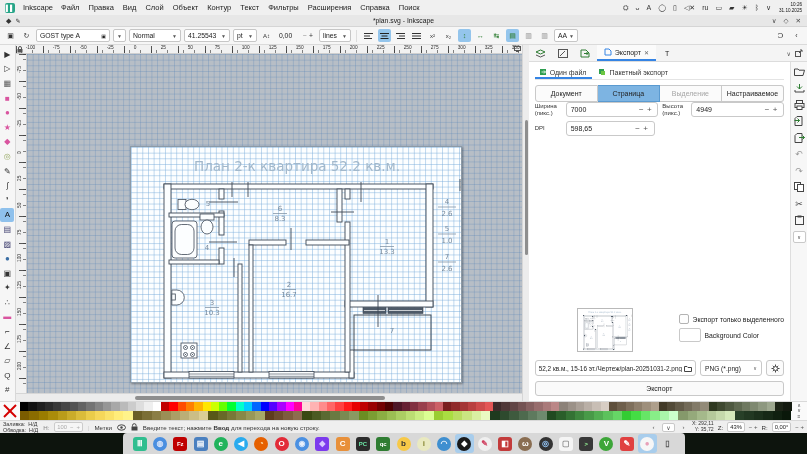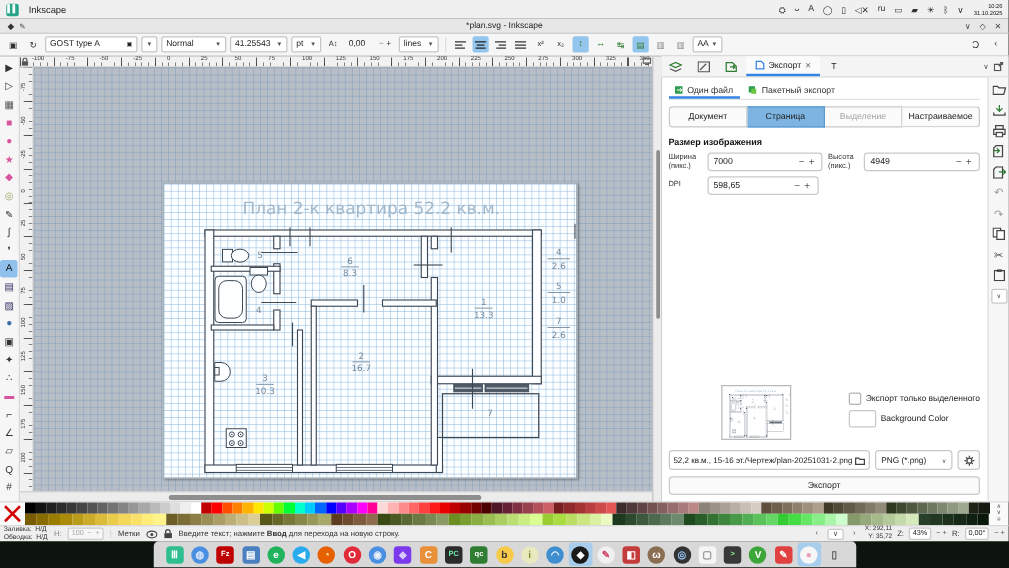--- a/index.html
+++ b/index.html
@@ -215,20 +215,33 @@
 <line x1="307" y1="115" x2="325" y2="115"></line>
 </g>
 <line x1="329" y1="32" x2="329" y2="44" stroke="#222" stroke-width="0.7"></line>
 </symbol>
 </defs>
 </svg>
 
 <div id="menubar">
   <div id="logo">▌▌</div>
   <span id="appname">Inkscape</span>
+  <span id="menuitems" style="display:flex;gap:9px">
+      <span class="menu-item">Файл</span>
+      <span class="menu-item">Правка</span>
+      <span class="menu-item">Вид</span>
+      <span class="menu-item">Слой</span>
+      <span class="menu-item">Объект</span>
+      <span class="menu-item">Контур</span>
+      <span class="menu-item">Текст</span>
+      <span class="menu-item">Фильтры</span>
+      <span class="menu-item">Расширения</span>
+      <span class="menu-item">Справка</span>
+      <span class="menu-item">Поиск</span>
+    </span>
   <div id="tray">
       <span class="tray-ic">⛭</span>
       <span class="tray-ic">ᴗ</span>
       <span class="tray-ic">A</span>
       <span class="tray-ic">◯</span>
       <span class="tray-ic">▯</span>
       <span class="tray-ic">◁✕</span>
       <span class="tray-ic">ru</span>
       <span class="tray-ic">▭</span>
       <span class="tray-ic">▰</span>
@@ -491,21 +504,20 @@
               </svg>
               <span>Пакетный экспорт</span>
             </span>
         </div>
         <div id="modes">
             <span class="mode">Документ</span>
             <span class="mode active">Страница</span>
             <span class="mode disabled">Выделение</span>
             <span class="mode">Настраиваемое</span>
           </div>
-        <div id="sizeh">Размер изображения</div>
         <div class="dimrow">
           <span class="dimlab"><span>Ширина (пикс.)</span></span>
           <span class="spin" style="flex:1">
               <span class="val">7000</span>
               <span class="pm">−</span>
               <span class="pm">+</span>
             </span>
           <span class="dimlab" style="width:25px"><span>Высота (пикс.)</span></span>
           <span class="spin" style="flex:1">
               <span class="val">4949</span>

